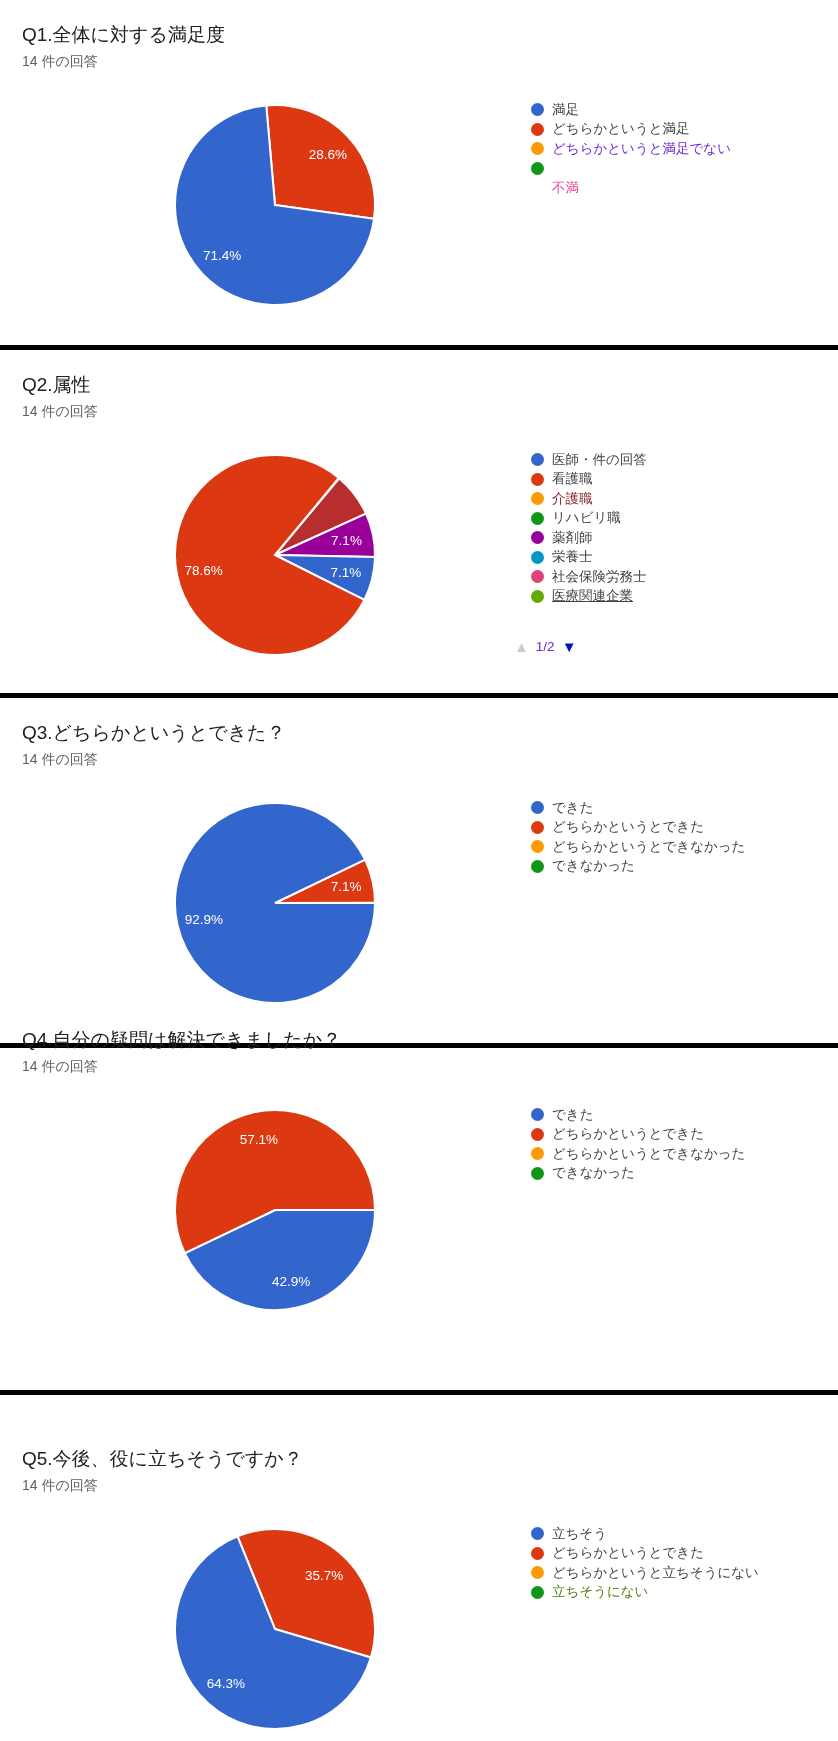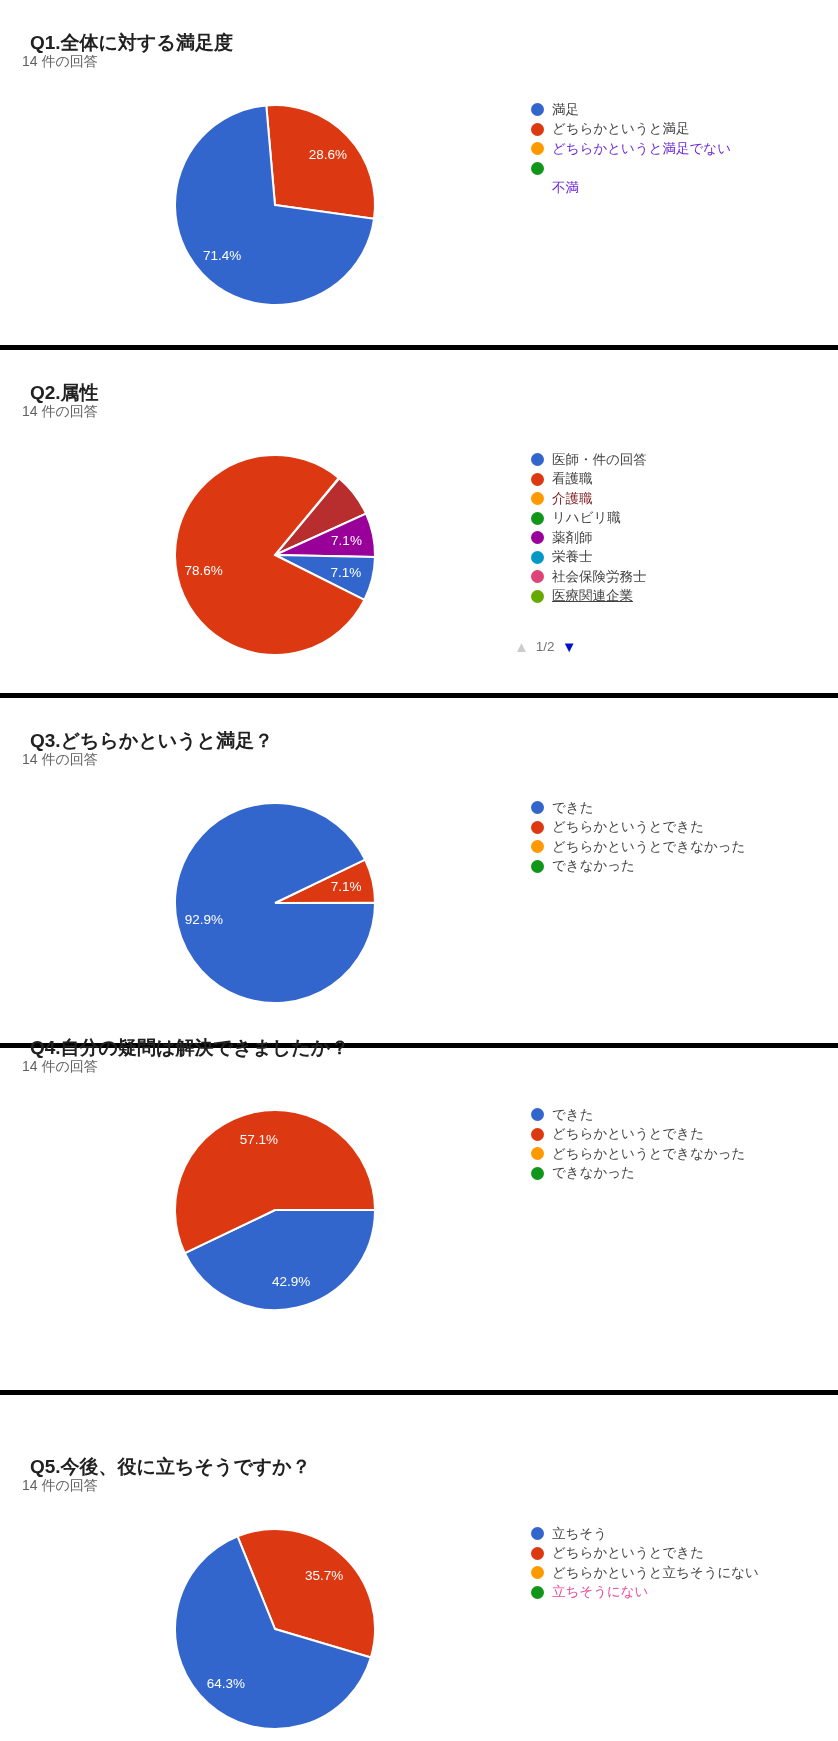--- a/index.html
+++ b/index.html
@@ -3,21 +3,21 @@
 <meta charset="utf-8">
 <style>
   html,body{margin:0;padding:0;}
   body{
     width:838px;height:1741px;background:#ffffff;position:relative;overflow:hidden;
     font-family:"Liberation Sans",sans-serif;
   }
   #page-root{position:absolute;inset:0;}
   .divider{position:absolute;left:0;width:838px;height:5px;}
   .q-section{position:absolute;left:0;width:838px;height:345px;}
-  .q-title{position:absolute;left:22px;top:22px;margin:8px;font-size:19px;font-weight:700;white-space:nowrap;text-align:center;}
+  .q-title{position:absolute;left:22px;top:22px;margin:0;font-size:19px;font-weight:400;white-space:nowrap;text-align:center;}
   .q-sub{position:absolute;left:22px;top:53px;font-size:14px;white-space:nowrap;}
   svg.pie{position:absolute;left:170px;top:100px;}
   .legend{position:absolute;left:531px;top:100px;list-style:none;margin:0;padding:0;}
   .legend li{display:flex;align-items:center;height:19.5px;}
   .legend .dot{width:13px;height:13px;border-radius:50%;margin-right:8px;flex:none;}
   .legend .lbl{font-size:13.5px;white-space:nowrap;}
   .pager{position:absolute;left:514px;top:286px;display:flex;align-items:center;gap:7px;height:22px;}
   .pager .tri{font-size:15px;line-height:22px;cursor:pointer;}
   .pager .pg{font-size:13.5px;line-height:22px;}
   text.pct{font-size:13.5px;}
@@ -43,21 +43,21 @@
         <li>
           <span class="dot" style="background: rgb(220, 57, 18);"></span>
           <span class="lbl" style="color: rgb(66, 66, 66);">どちらかというと満足</span>
         </li>
         <li>
           <span class="dot" style="background: rgb(255, 153, 0);"></span>
           <span class="lbl" style="color: #6d28d9;">どちらかというと満足でない</span>
         </li>
         <li>
           <span class="dot" style="background: rgb(16, 150, 24);"></span>
-          <span class="lbl" style="color: #6d28d9; margin-top: 40px;">不満</span>
+          <span class="lbl" style="color: #ec4899; margin-top: 40px;">不満</span>
         </li>
       </ul>
 
   </section>
     <div class="divider" style="top: 345px; background: rgb(0, 0, 0);"></div>
     <section class="q-section" style="top: 350px;">
     <h2 class="q-title" style="color: rgb(33, 33, 33);">Q2.属性</h2>
     <div class="q-sub" style="color: rgb(97, 97, 97);">14 件の回答</div>
     <svg class="pie" width="210" height="210" viewBox="0 0 210 210">
         <path d="M 105 105 L 169.28 28.40 A 100 100 0 0 1 196.04 63.63 Z" fill="#B82E2E" stroke="#ffffff" stroke-width="2"></path>
@@ -97,27 +97,27 @@
           <span class="dot" style="background: rgb(221, 68, 119);"></span>
           <span class="lbl" style="color: rgb(66, 66, 66);">社会保険労務士</span>
         </li>
         <li>
           <span class="dot" style="background: rgb(102, 170, 0);"></span>
           <span class="lbl" style="color: rgb(66, 66, 66); text-decoration: underline;">医療関連企業</span>
         </li>
       </ul>
     <div class="pager">
       <span class="tri up" style="color: rgb(204, 204, 204);">▲</span>
-      <span class="pg" style="color: #737373;">1/2</span>
+      <span class="pg" style="color: #6d28d9;">1/2</span>
       <span class="tri down" style="color: rgb(0, 17, 204);">▼</span>
     </div>
   </section>
     <div class="divider" style="top: 693px; background: rgb(0, 0, 0);"></div>
     <section class="q-section" style="top: 698px;">
-    <h2 class="q-title" style="color: rgb(33, 33, 33);">Q3.どちらかというと満足？</h2>
+    <h2 class="q-title" style="color: rgb(33, 33, 33);">Q3.どちらかというとできた？</h2>
     <div class="q-sub" style="color: rgb(97, 97, 97);">14 件の回答</div>
     <svg class="pie" width="210" height="210" viewBox="0 0 210 210">
         <path d="M 105 105 L 195.11 61.63 A 100 100 0 0 1 205.00 104.76 Z" fill="#DC3912" stroke="#ffffff" stroke-width="2"></path>
         <text x="176.2" y="88.7" text-anchor="middle" dy="0.35em" class="pct" fill="#ffffff">7.1%</text>
         <path d="M 105 105 L 205.00 104.76 A 100 100 0 1 1 195.11 61.63 Z" fill="#3366CC" stroke="#ffffff" stroke-width="2"></path>
         <text x="33.8" y="121.3" text-anchor="middle" dy="0.35em" class="pct" fill="#ffffff">92.9%</text>
       </svg>
     <ul class="legend">
         <li>
           <span class="dot" style="background: rgb(51, 102, 204);"></span>
@@ -186,18 +186,18 @@
         <li>
           <span class="dot" style="background: rgb(220, 57, 18);"></span>
           <span class="lbl" style="color: rgb(66, 66, 66);">どちらかというとできた</span>
         </li>
         <li>
           <span class="dot" style="background: rgb(255, 153, 0);"></span>
           <span class="lbl" style="color: rgb(66, 66, 66);">どちらかというと立ちそうにない</span>
         </li>
         <li>
           <span class="dot" style="background: rgb(16, 150, 24);"></span>
-          <span class="lbl" style="color: #ec4899;">立ちそうにない</span>
+          <span class="lbl" style="color: #4d7c0f;">立ちそうにない</span>
         </li>
       </ul>
 
   </section>
   </div>
 
 </body></html>

